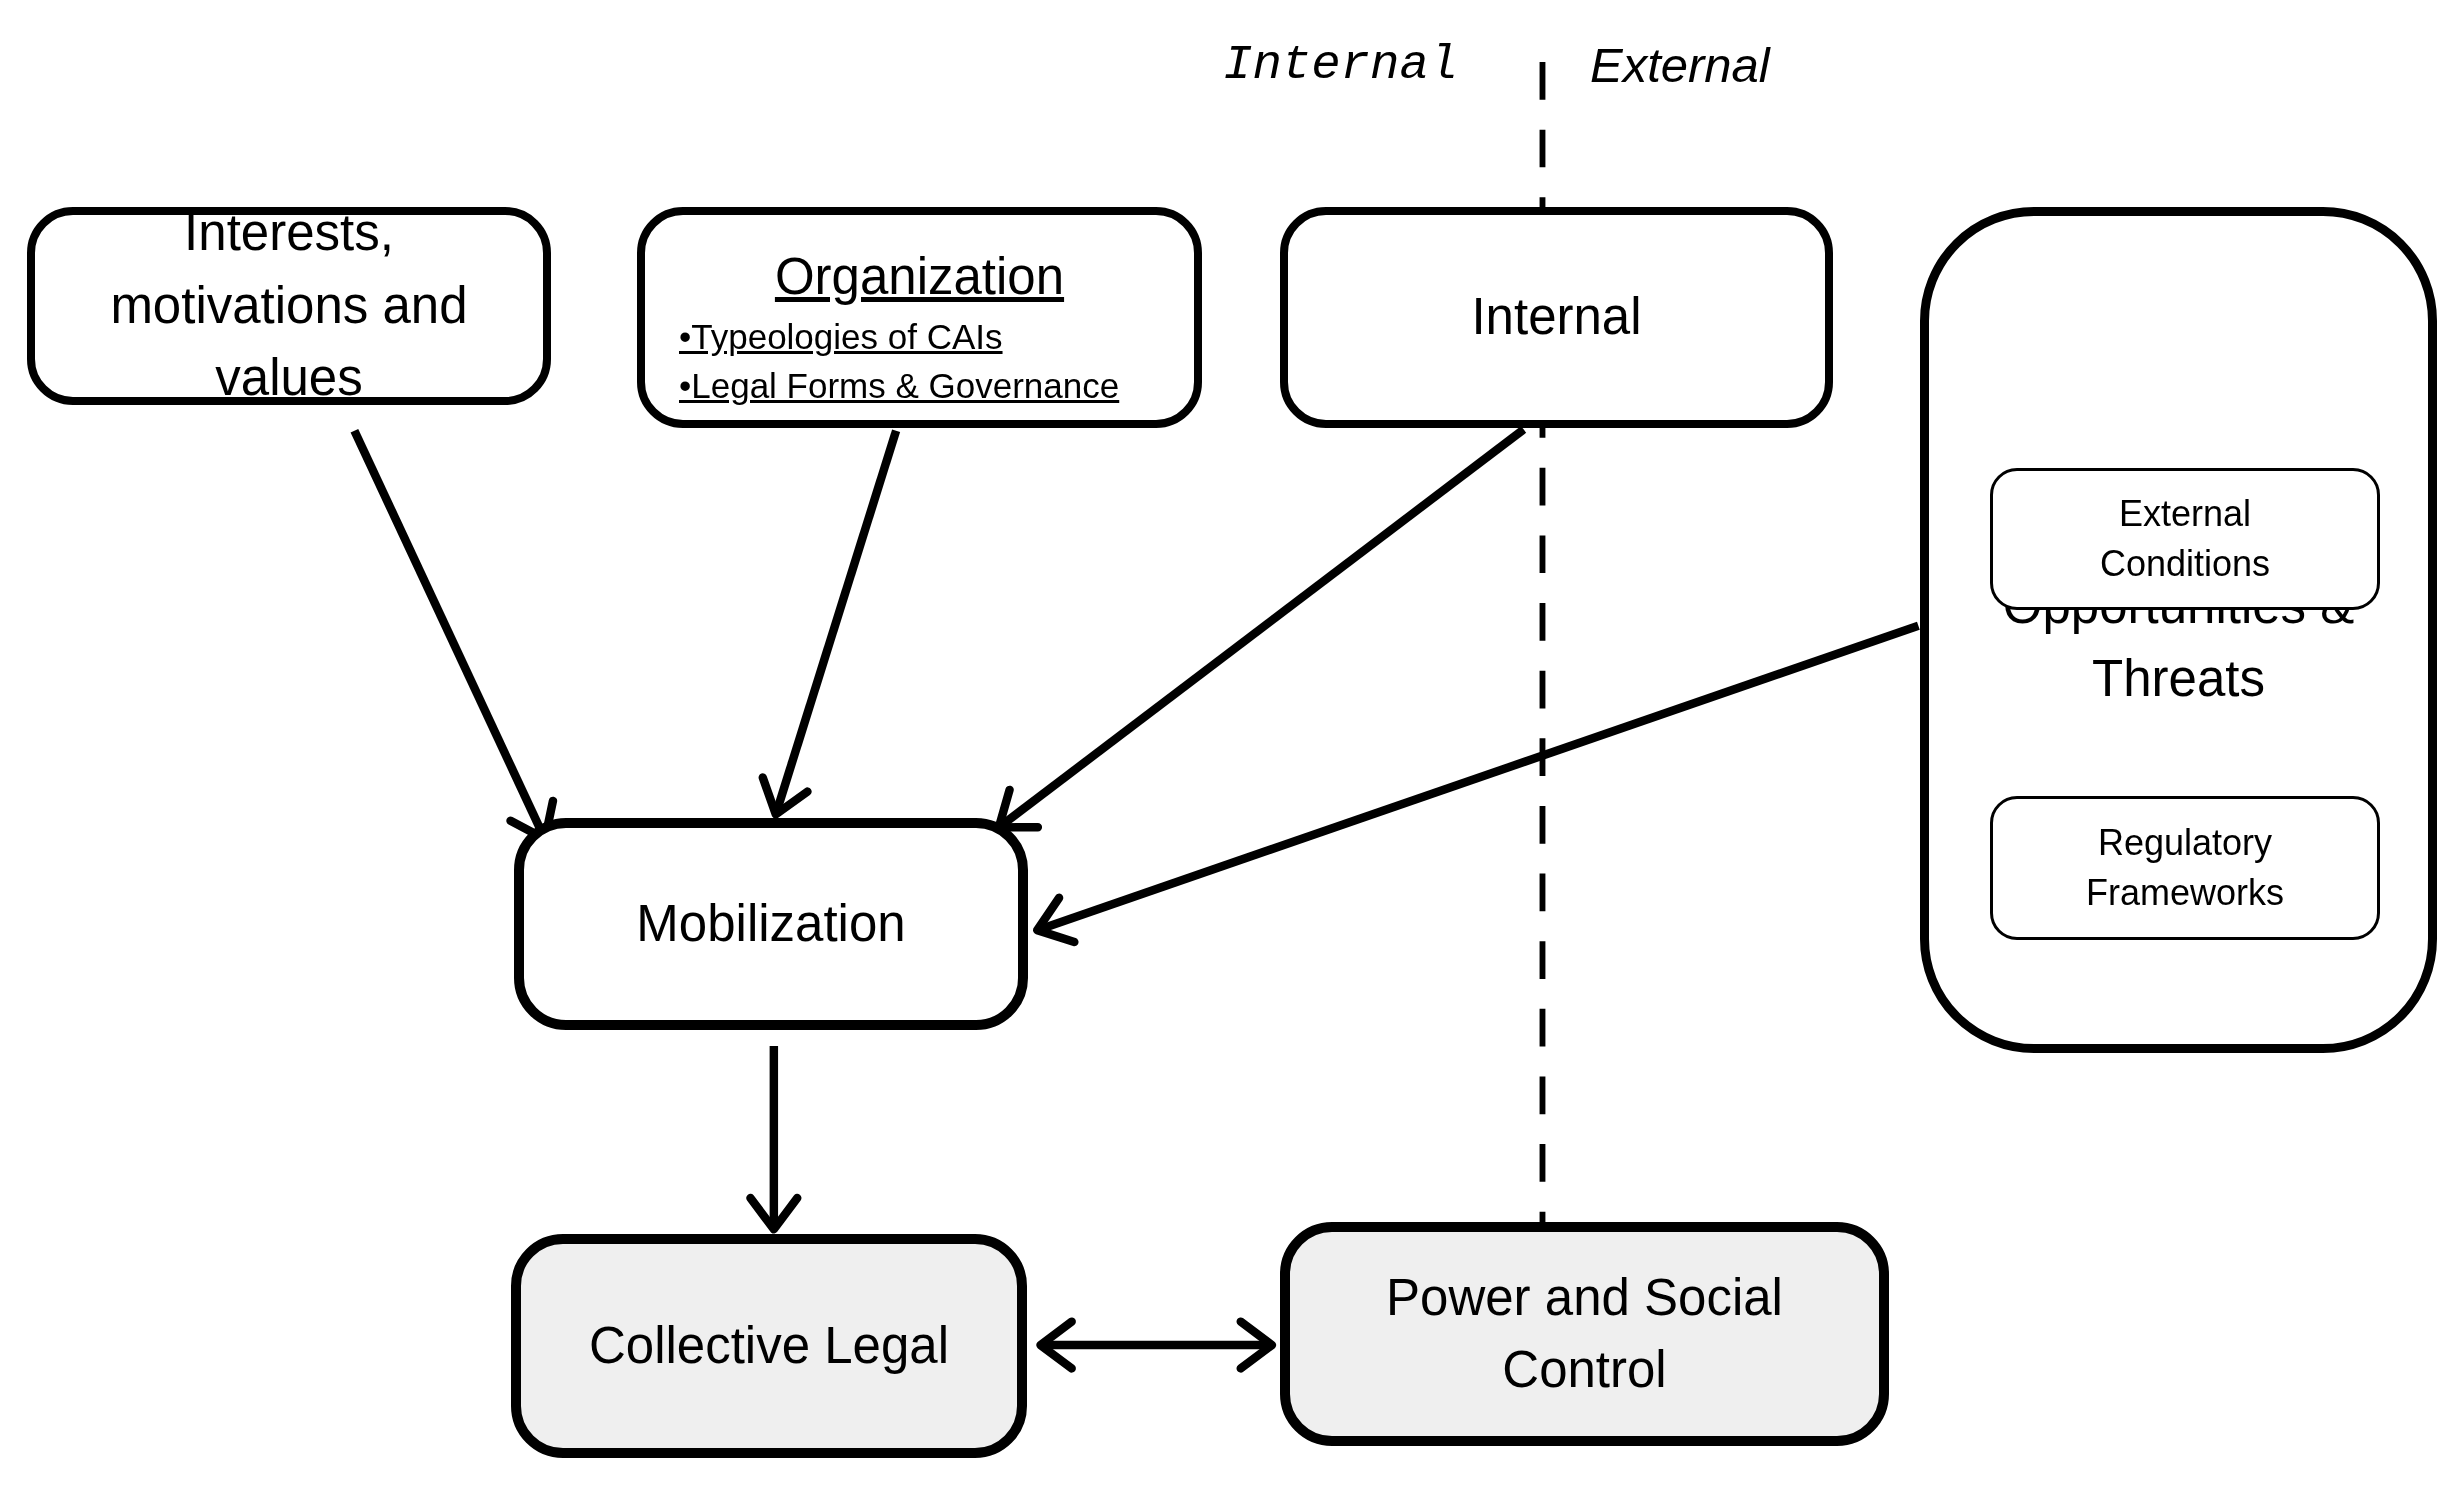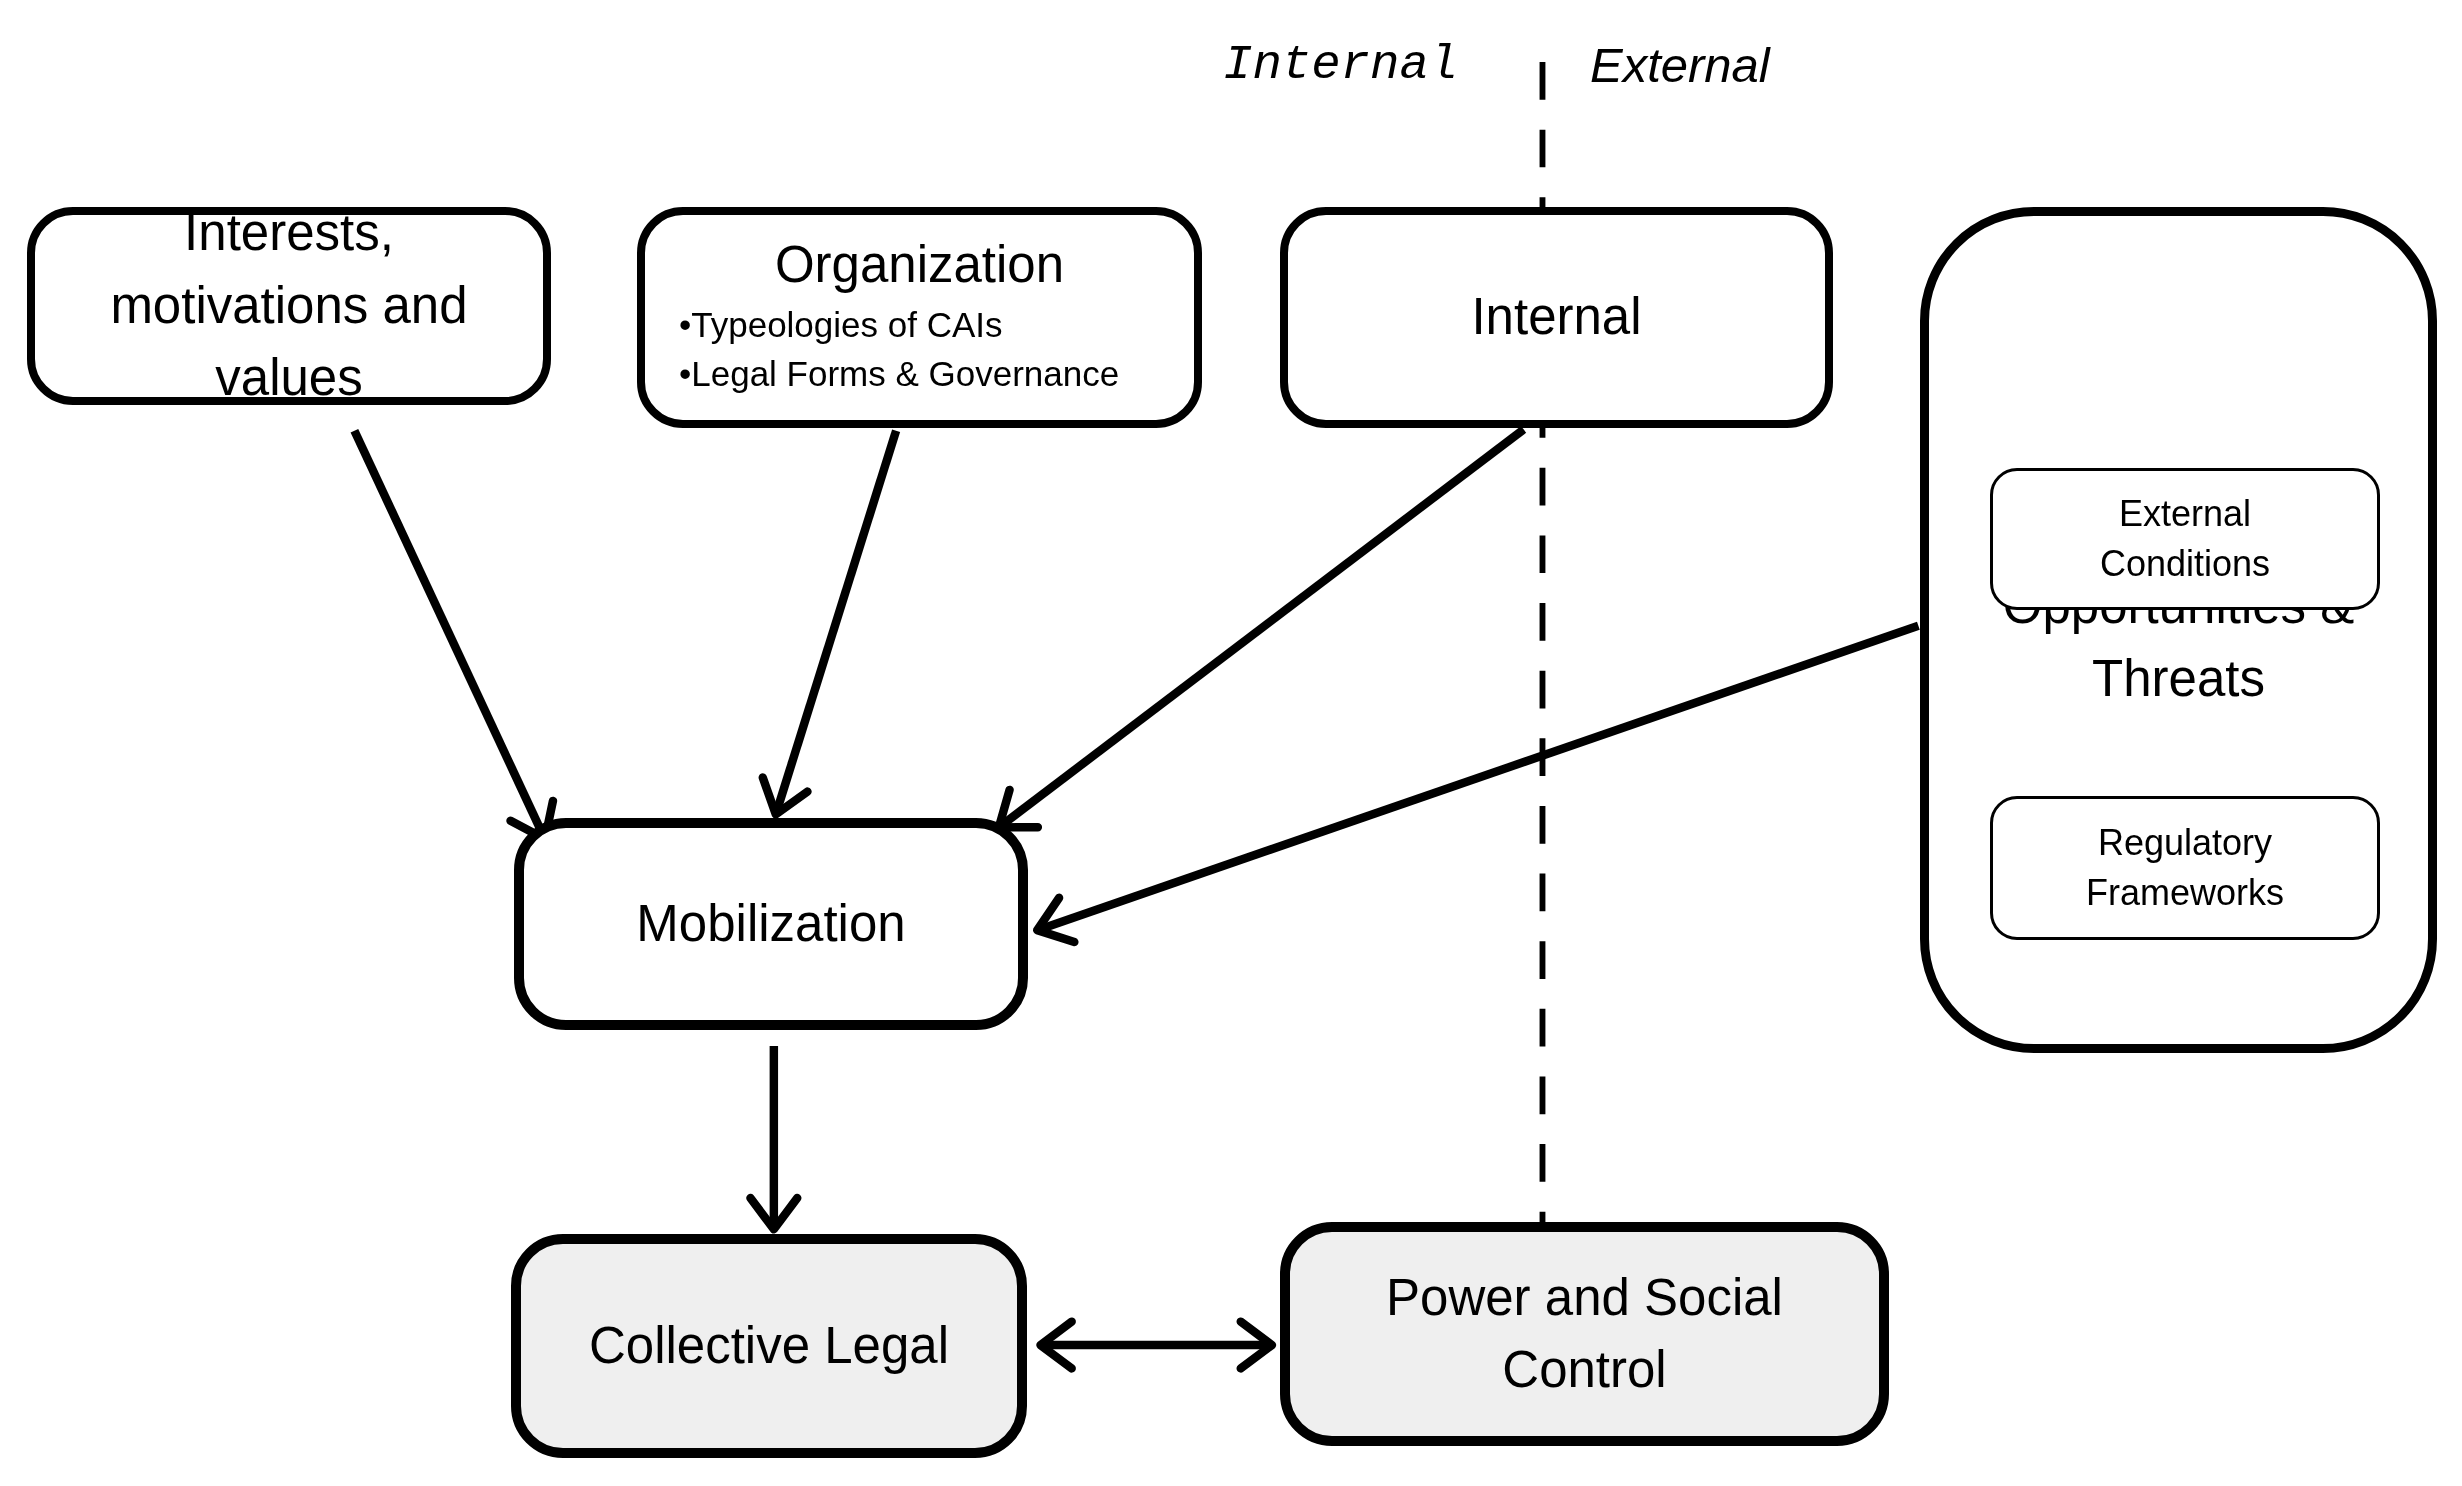--- a/index.html
+++ b/index.html
@@ -28,21 +28,22 @@
     border-width:9px;border-radius:114px;
     flex-direction:column;justify-content:center;
     padding-top:25px;
   }
   .box.sub{
     border-width:3.3px;border-radius:27px;
   }
   .box.sub .txt{font-size:36px;line-height:1.38;}
   .box.org{
     flex-direction:column;justify-content:flex-start;
-    padding-top:16px;
+    padding-top:28px;
+    text-decoration:underline;
   }
   .org-title{font-size:51px;line-height:1.35;}
   .org-bullets{
     align-self:flex-start;
     padding-left:34px;
     text-align:left;
     font-size:35px;line-height:1.40;
   }
   .org-bullets span{display:block;}
   .divider-label{

